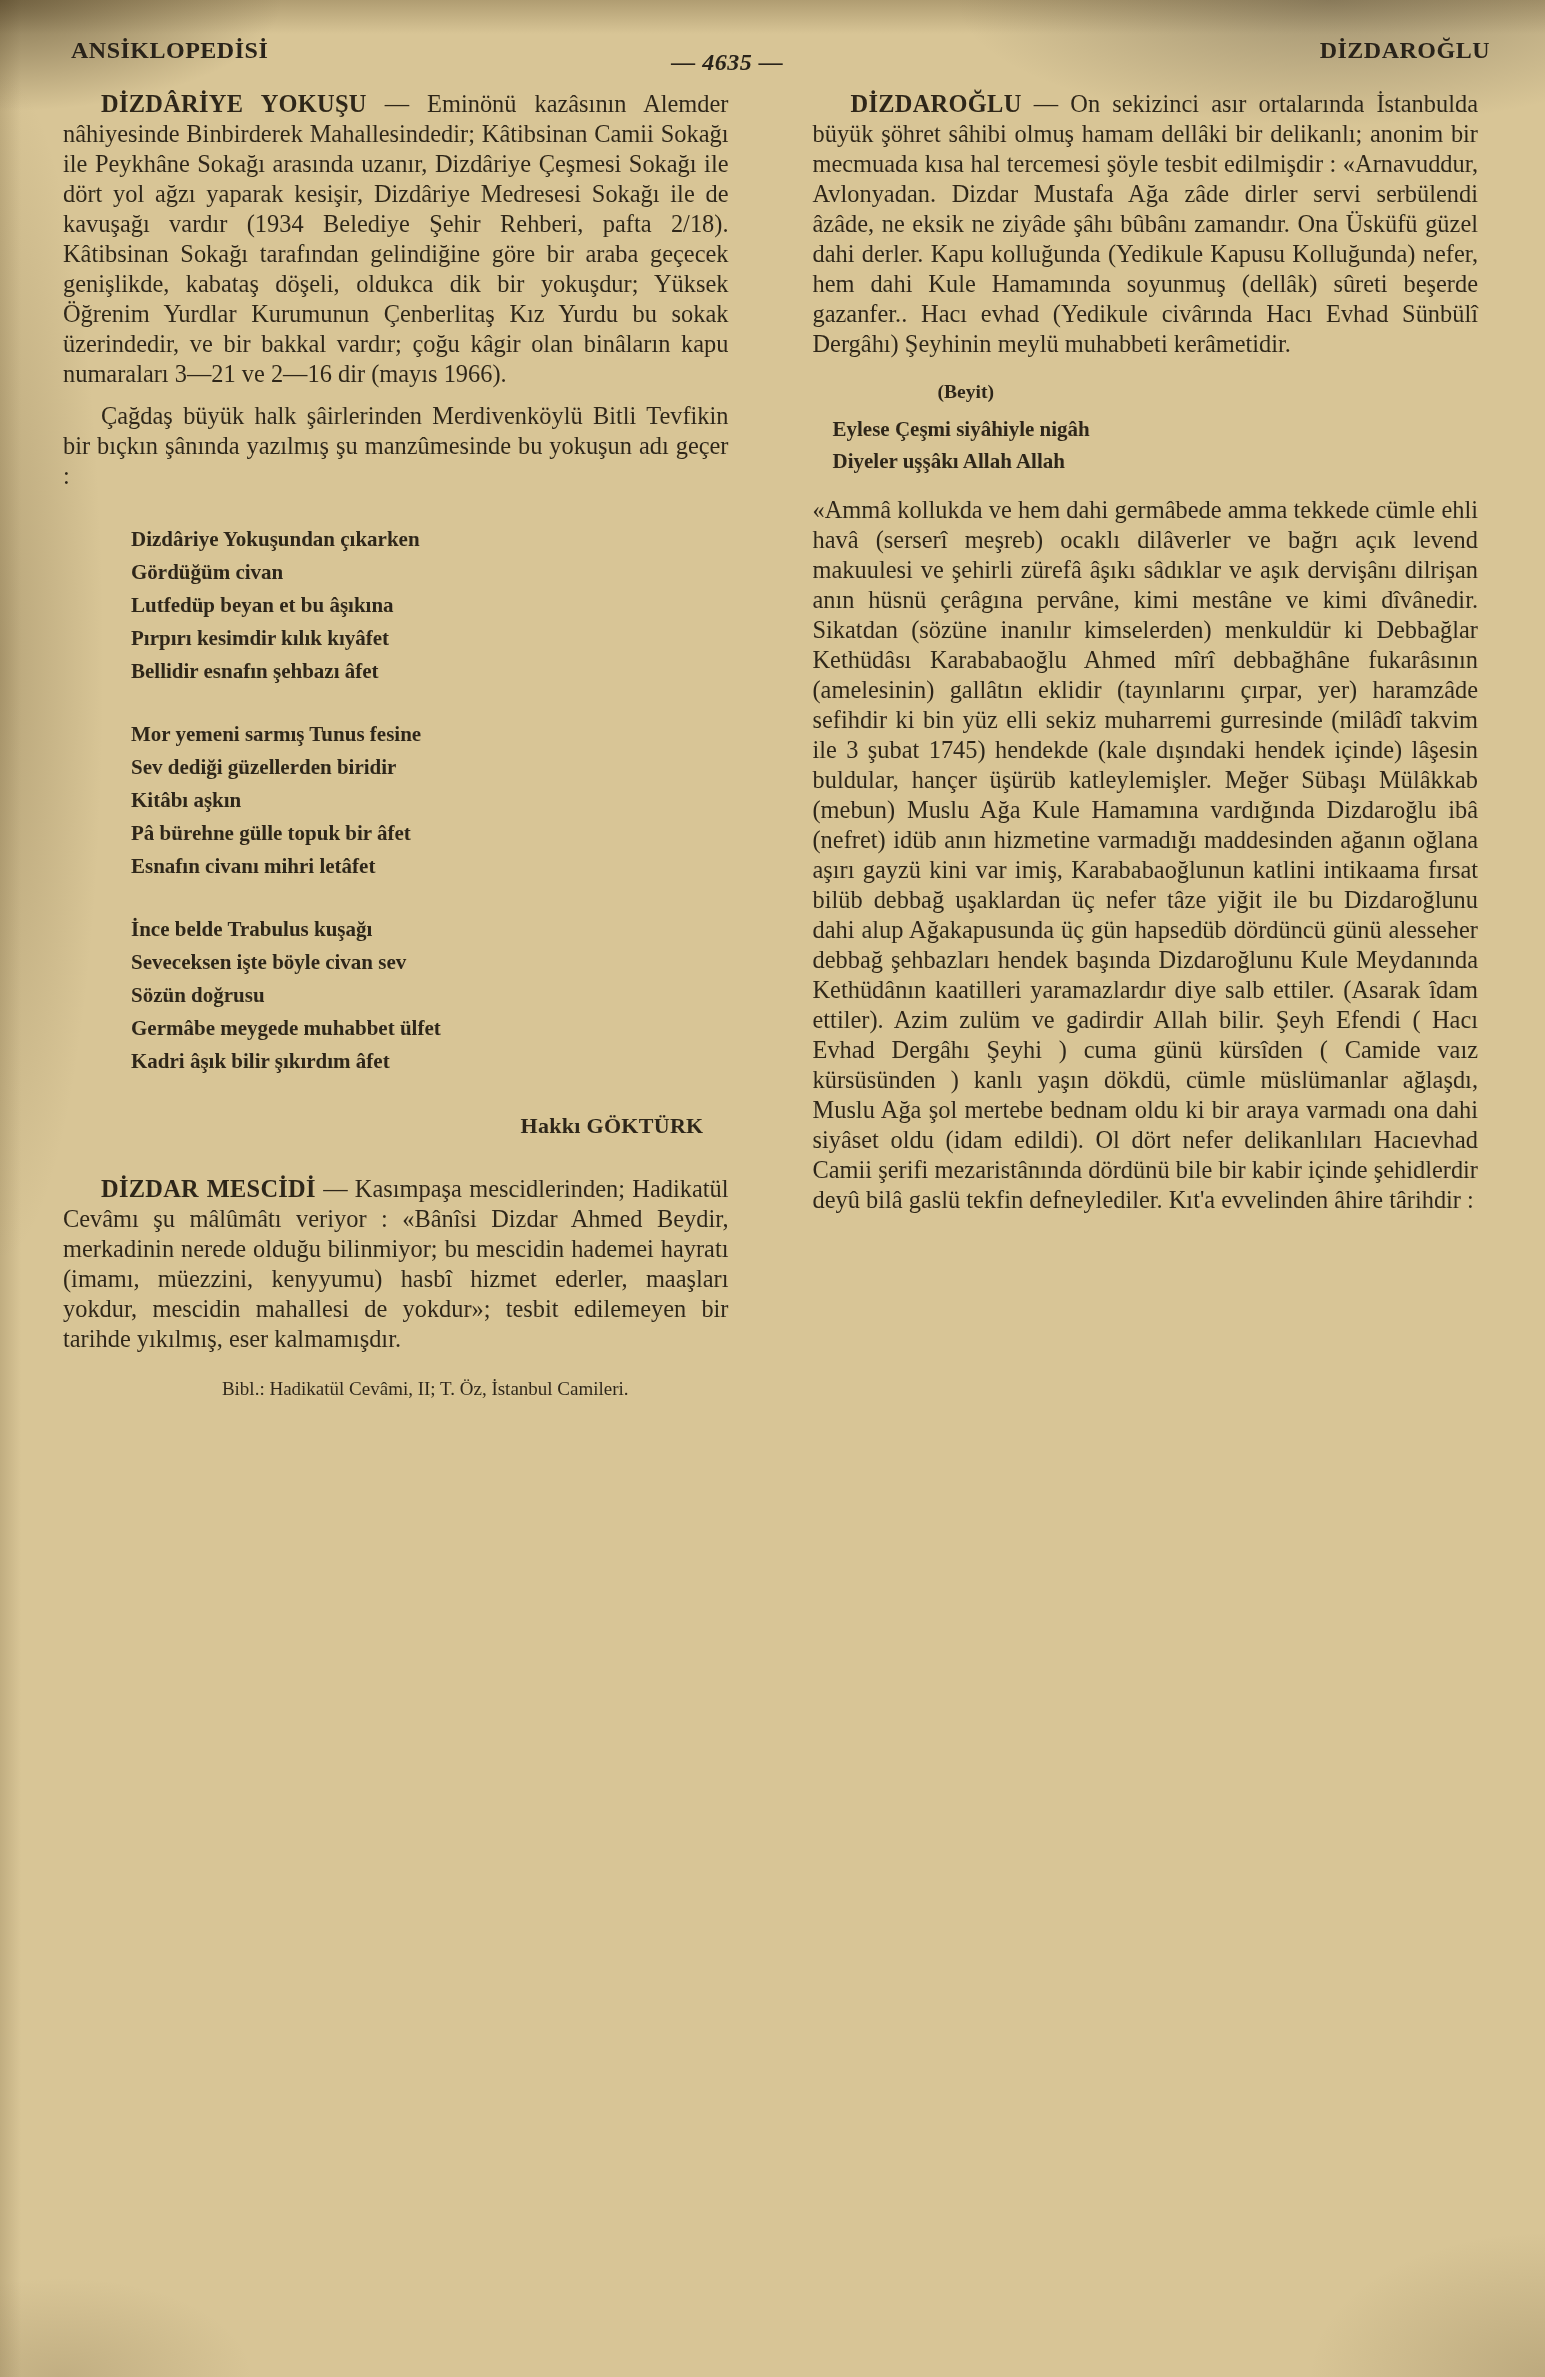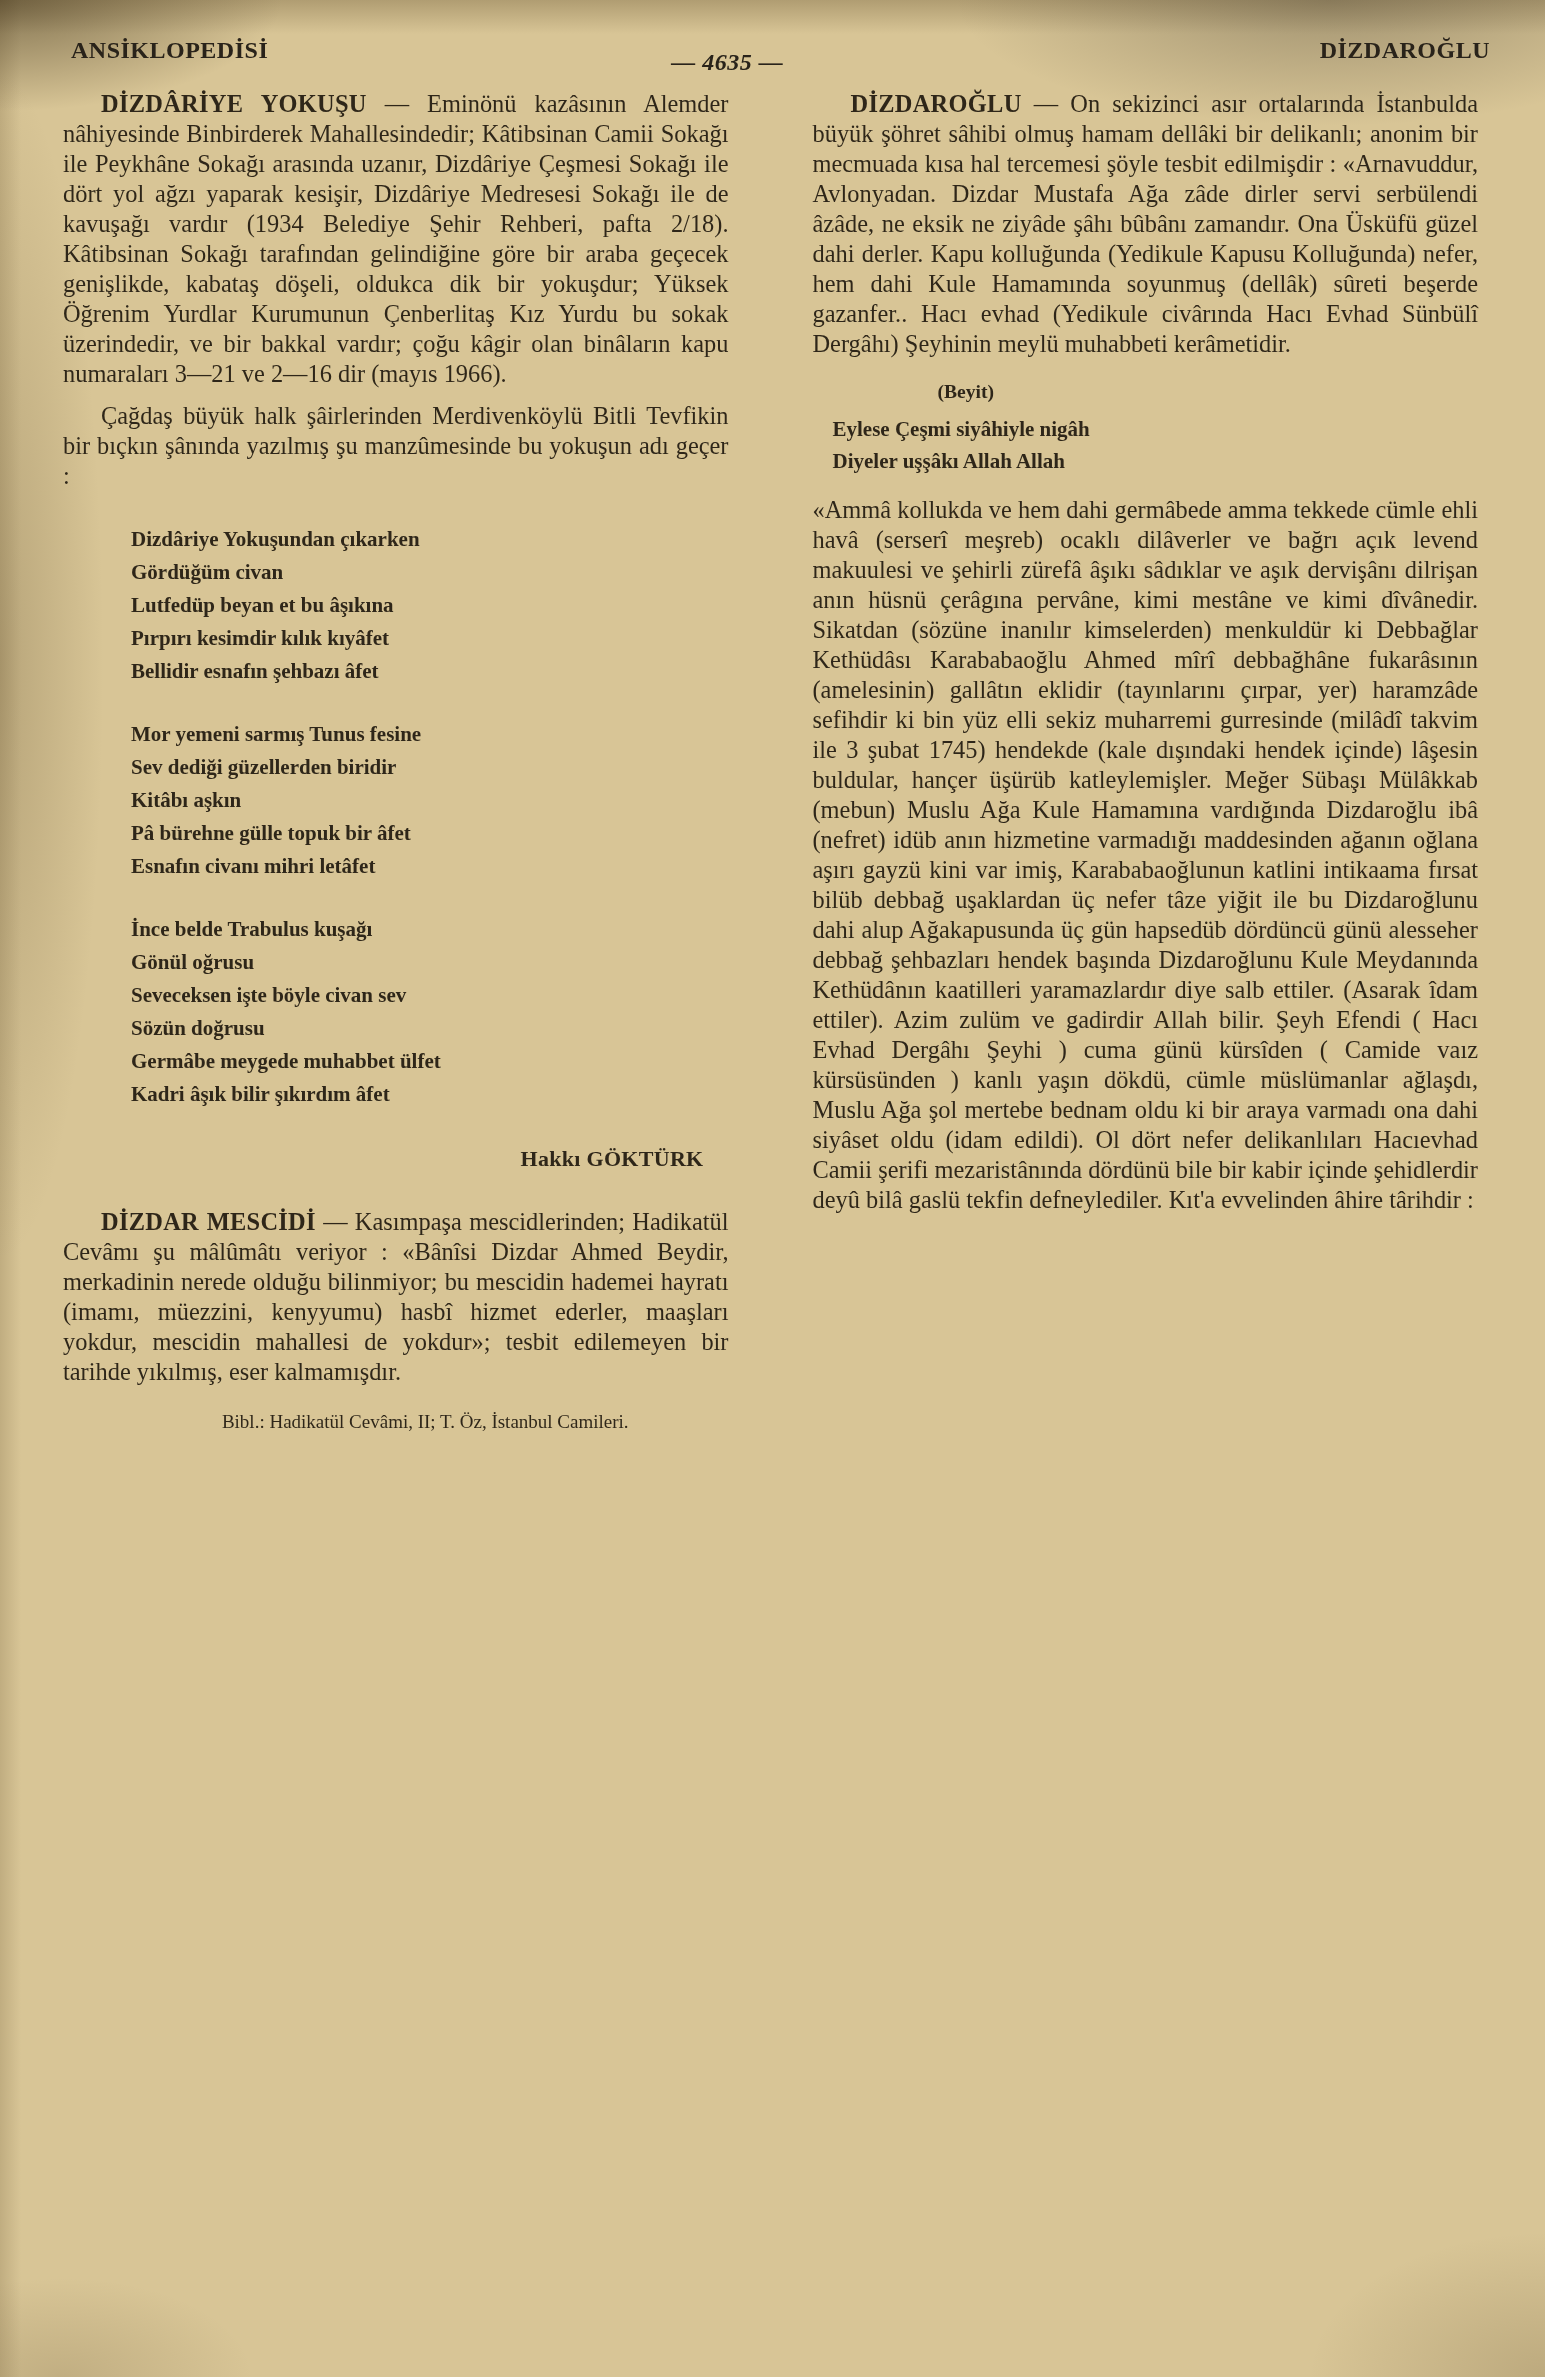--- a/index.html
+++ b/index.html
@@ -133,21 +133,20 @@
           </div>
           <div class="stanza">
             <div class="poem-line">Mor yemeni sarmış Tunus fesine</div>
             <div class="poem-line">Sev dediği güzellerden biridir</div>
             <div class="poem-line">Kitâbı aşkın</div>
             <div class="poem-line">Pâ bürehne gülle topuk bir âfet</div>
             <div class="poem-line">Esnafın civanı mihri letâfet</div>
           </div>
           <div class="stanza">
             <div class="poem-line">İnce belde Trabulus kuşağı</div>
-            <div class="poem-line">Gönül oğrusu</div>
             <div class="poem-line">Seveceksen işte böyle civan sev</div>
             <div class="poem-line">Sözün doğrusu</div>
             <div class="poem-line">Germâbe meygede muhabbet ülfet</div>
             <div class="poem-line">Kadri âşık bilir şıkırdım âfet</div>
           </div>
         </div>
 
         <p class="signature">Hakkı GÖKTÜRK</p>
       </article>
 

